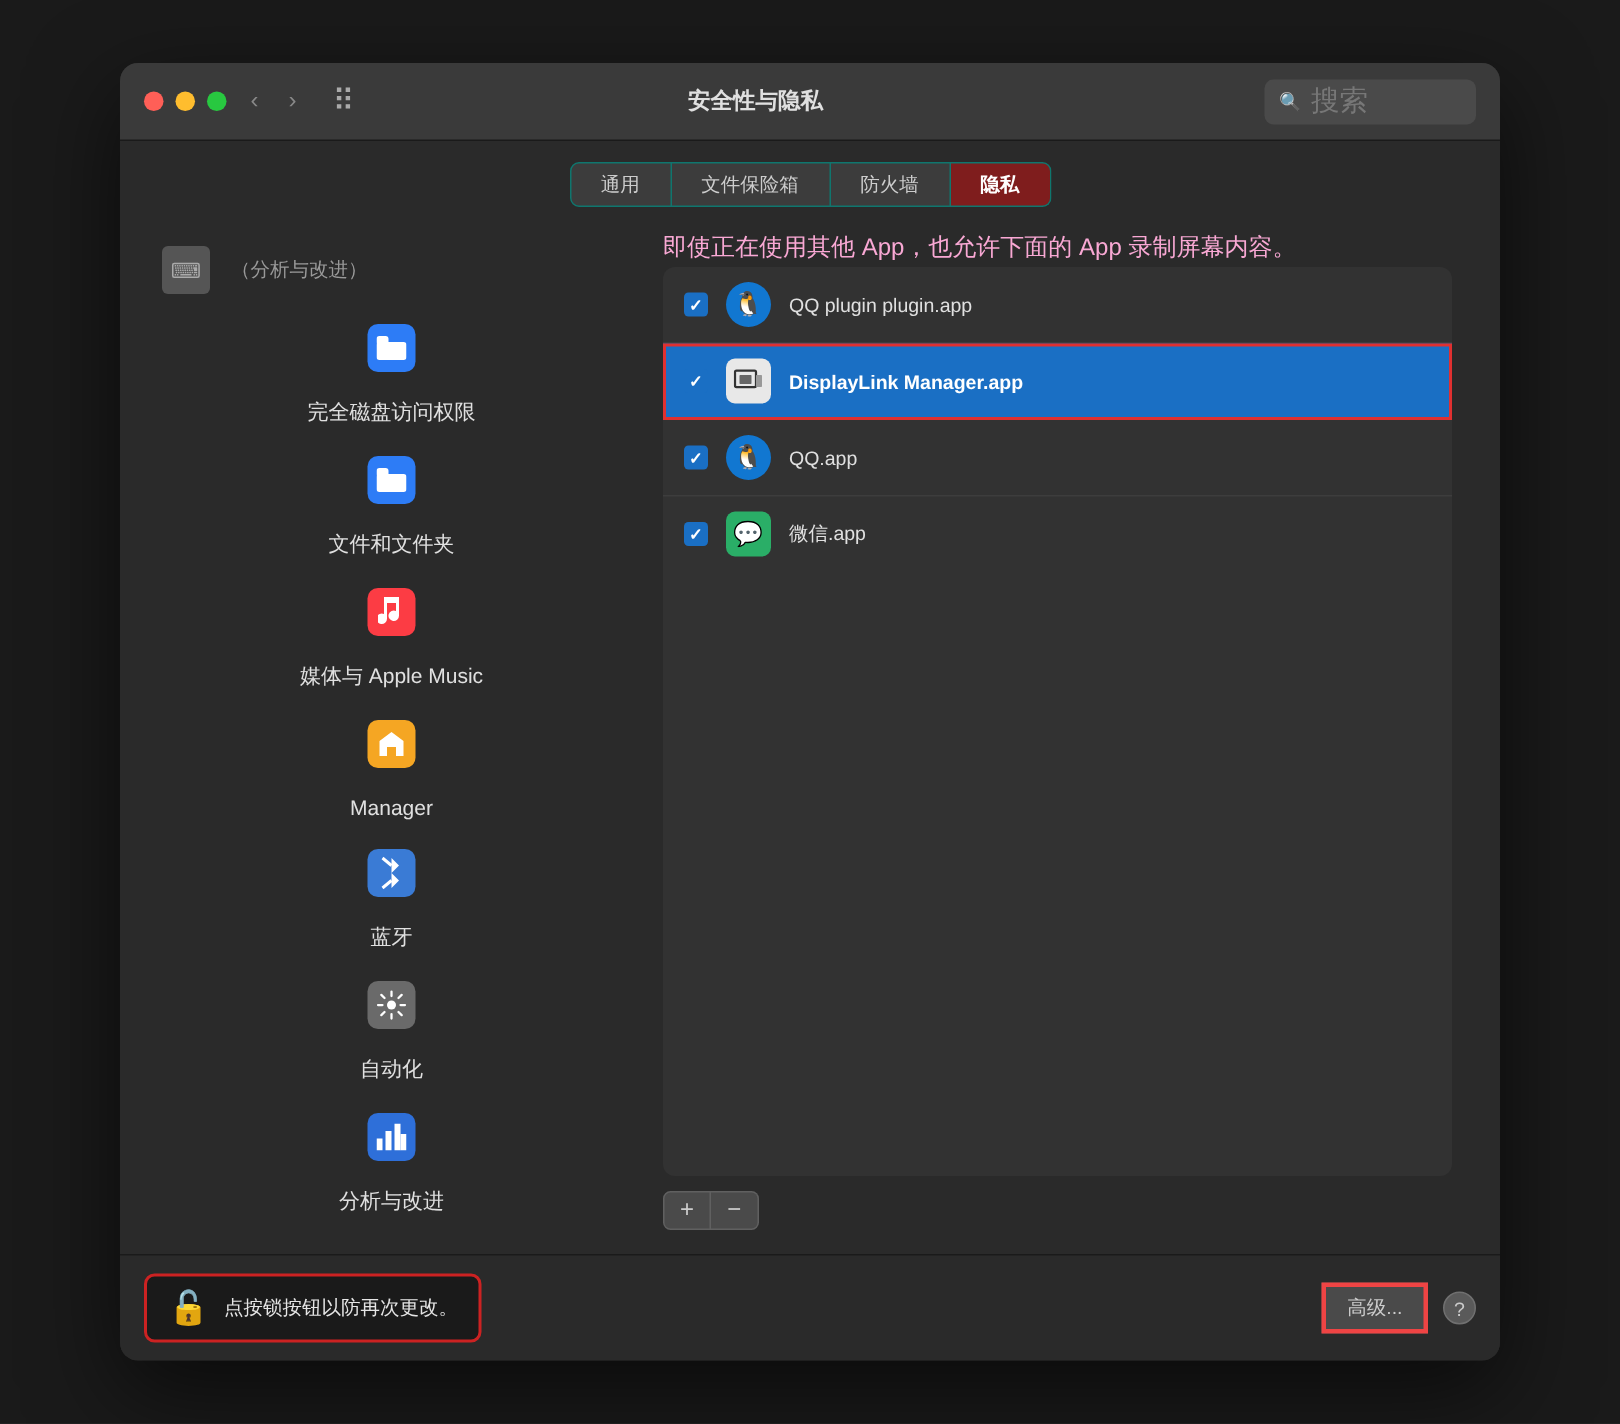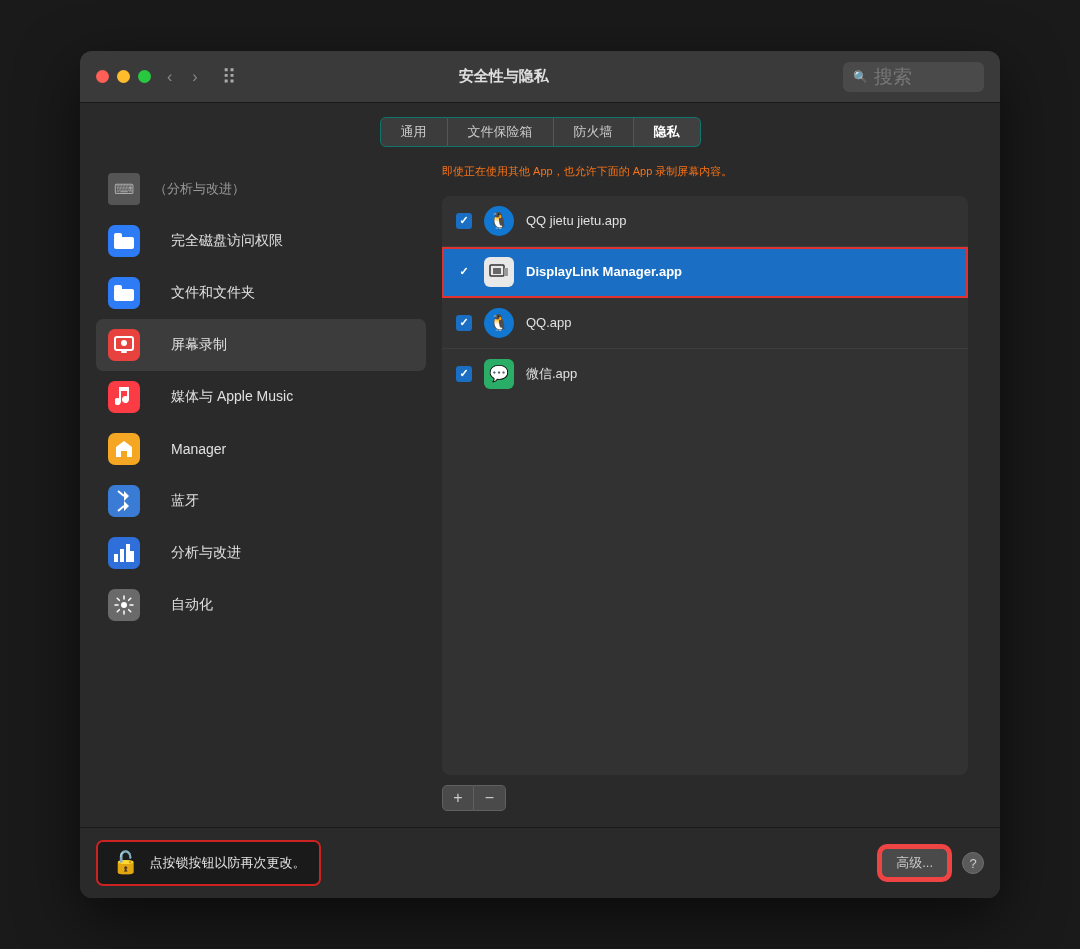--- a/index.html
+++ b/index.html
@@ -78,21 +78,21 @@
       color: #ccc;
       padding: 5px 20px;
       font-size: 13px;
       cursor: pointer;
       border-radius: 0;
     }
     .tab-btn:first-child { border-radius: 6px 0 0 6px; }
     .tab-btn:last-child { border-radius: 0 6px 6px 0; }
     .tab-btn + .tab-btn { border-left: none; }
     .tab-btn.active {
-      background: #404040;
+      background: #7f1d1d;
       color: #fff;
       font-weight: 600;
     }
     
     .content-area {
       display: flex;
       padding: 16px;
       gap: 0;
       min-height: 680px;
     }
@@ -100,26 +100,27 @@
     .sidebar {
       width: 330px;
       flex-shrink: 0;
       display: flex;
       flex-direction: column;
       gap: 0;
     }
     .sidebar-item {
       display: flex;
       align-items: center;
-      gap: 31px;
+      gap: 18px;
       padding: 10px 12px;
       border-radius: 7px;
       cursor: pointer;
       color: #e0e0e0;
       font-size: 14px;
+      flex-direction: column;
     }
     .sidebar-item.active { background: #3c3c3c; }
     .sidebar-icon {
       width: 32px;
       height: 32px;
       border-radius: 7px;
       display: flex;
       align-items: center;
       justify-content: center;
       flex-shrink: 0;
@@ -135,24 +136,23 @@
     .icon-automation { background: #6a6a6a; }
     .icon-analytics { background: #2e6fd9; }
     
     .right-panel {
       flex: 1;
       padding: 0 16px;
       display: flex;
       flex-direction: column;
     }
     .panel-description {
-      color: #f97316;
-      font-size: 11px;
+      color: #f9a8d4;
+      font-size: 16px;
       line-height: 1.5;
-      margin-bottom: 16px;
     }
     .app-list {
       background: #323232;
       border-radius: 8px;
       overflow: hidden;
       flex: 1;
     }
     .app-item {
       display: flex;
       align-items: center;
@@ -221,25 +221,25 @@
       border: 2px solid #cc2222;
       border-radius: 7px;
       padding: 8px 14px;
       cursor: pointer;
     }
     .lock-icon { font-size: 22px; }
     .lock-text { color: #e5e5e5; font-size: 13px; }
     .bottom-right { display: flex; align-items: center; gap: 10px; }
     .advanced-btn {
       background: #4a4a4a;
-      border: 5px solid #ef4444;
+      border: 3px solid #ef4444;
       color: #ccc;
       font-size: 13px;
       padding: 5px 14px;
-      border-radius: 10px;
+      border-radius: 0;
       cursor: pointer;
     }
     .help-btn {
       width: 22px;
       height: 22px;
       border-radius: 50%;
       background: #5a5a5a;
       border: 1px solid #707070;
       color: #ccc;
       font-size: 13px;
@@ -349,30 +349,20 @@
       <div class="sidebar-item">
         <div class="sidebar-icon icon-folder2">
           <svg width="20" height="16" viewBox="0 0 20 16" fill="white">
               <rect x="0" y="4" width="20" height="12" rx="2"></rect>
               <rect x="0" y="0" width="8" height="6" rx="2"></rect>
             </svg>
         </div>
         <span>文件和文件夹</span>
       </div>
 
-      <div class="sidebar-item active">
-        <div class="sidebar-icon icon-screen">
-          <svg width="20" height="18" viewBox="0 0 20 18" fill="none">
-              <rect x="1" y="1" width="18" height="13" rx="2" stroke="white" stroke-width="2"></rect>
-              <circle cx="10" cy="7" r="3" fill="white"></circle>
-              <rect x="7" y="15" width="6" height="2" fill="white" rx="1"></rect>
-            </svg>
-        </div>
-        <span>屏幕录制</span>
-      </div>
 
       <div class="sidebar-item">
         <div class="sidebar-icon icon-music">
           <svg width="18" height="20" viewBox="0 0 18 20" fill="white">
               <path d="M14 0v12.5a3.5 3.5 0 1 1-2-3.15V4H6v10.5a3.5 3.5 0 1 1-2-3.15V0h10z"></path>
             </svg>
         </div>
         <span>媒体与 Apple Music</span>
       </div>
 
@@ -389,55 +379,55 @@
         <div class="sidebar-icon icon-bluetooth">
           <svg width="16" height="22" viewBox="0 0 16 22" fill="white">
               <path d="M8 1l5 5-5 5V1zm0 10l5 5-5 5V11z"></path>
               <line x1="8" y1="6" x2="2" y2="1" stroke="white" stroke-width="2"></line>
               <line x1="8" y1="16" x2="2" y2="21" stroke="white" stroke-width="2"></line>
             </svg>
         </div>
         <span>蓝牙</span>
       </div>
 
+
+      <div class="sidebar-item">
+        <div class="sidebar-icon icon-automation">
+          <svg width="20" height="20" viewBox="0 0 20 20" fill="white">
+              <circle cx="10" cy="10" r="3"></circle>
+              <path d="M10 1v3M10 16v3M1 10h3M16 10h3M3.22 3.22l2.12 2.12M14.66 14.66l2.12 2.12M3.22 16.78l2.12-2.12M14.66 5.34l2.12-2.12" stroke="white" stroke-width="1.5" stroke-linecap="round"></path>
+            </svg>
+        </div>
+        <span>自动化</span>
+      </div>
 
       <div class="sidebar-item">
         <div class="sidebar-icon icon-analytics">
           <svg width="20" height="18" viewBox="0 0 20 18" fill="white">
               <rect x="0" y="10" width="4" height="8"></rect>
               <rect x="6" y="5" width="4" height="13"></rect>
               <rect x="12" y="0" width="4" height="18"></rect>
               <rect x="16" y="7" width="4" height="11"></rect>
             </svg>
         </div>
         <span>分析与改进</span>
       </div>
-
-      <div class="sidebar-item">
-        <div class="sidebar-icon icon-automation">
-          <svg width="20" height="20" viewBox="0 0 20 20" fill="white">
-              <circle cx="10" cy="10" r="3"></circle>
-              <path d="M10 1v3M10 16v3M1 10h3M16 10h3M3.22 3.22l2.12 2.12M14.66 14.66l2.12 2.12M3.22 16.78l2.12-2.12M14.66 5.34l2.12-2.12" stroke="white" stroke-width="1.5" stroke-linecap="round"></path>
-            </svg>
-        </div>
-        <span>自动化</span>
-      </div>
     </div>
 
     <div class="right-panel">
       <p class="panel-description">即使正在使用其他 App，也允许下面的 App 录制屏幕内容。</p>
 
       <div class="app-list">
 
         <div class="app-item">
           <div class="app-checkbox">
             <span class="app-checkbox-check">✓</span>
           </div>
           <div class="qq-icon">🐧</div>
-          <span class="app-name">QQ jietu jietu.app</span>
+          <span class="app-name">QQ plugin plugin.app</span>
         </div>
 
         <div class="app-item selected">
           <div class="app-checkbox">
             <span class="app-checkbox-check">✓</span>
           </div>
           <div class="displaylink-icon">
             <svg width="20" height="16" viewBox="0 0 20 16" fill="none">
                 <rect x="1" y="1" width="14" height="11" rx="1" stroke="#333" stroke-width="1.5"></rect>
                 <rect x="4" y="4" width="8" height="6" rx="0.5" fill="#666"></rect>

